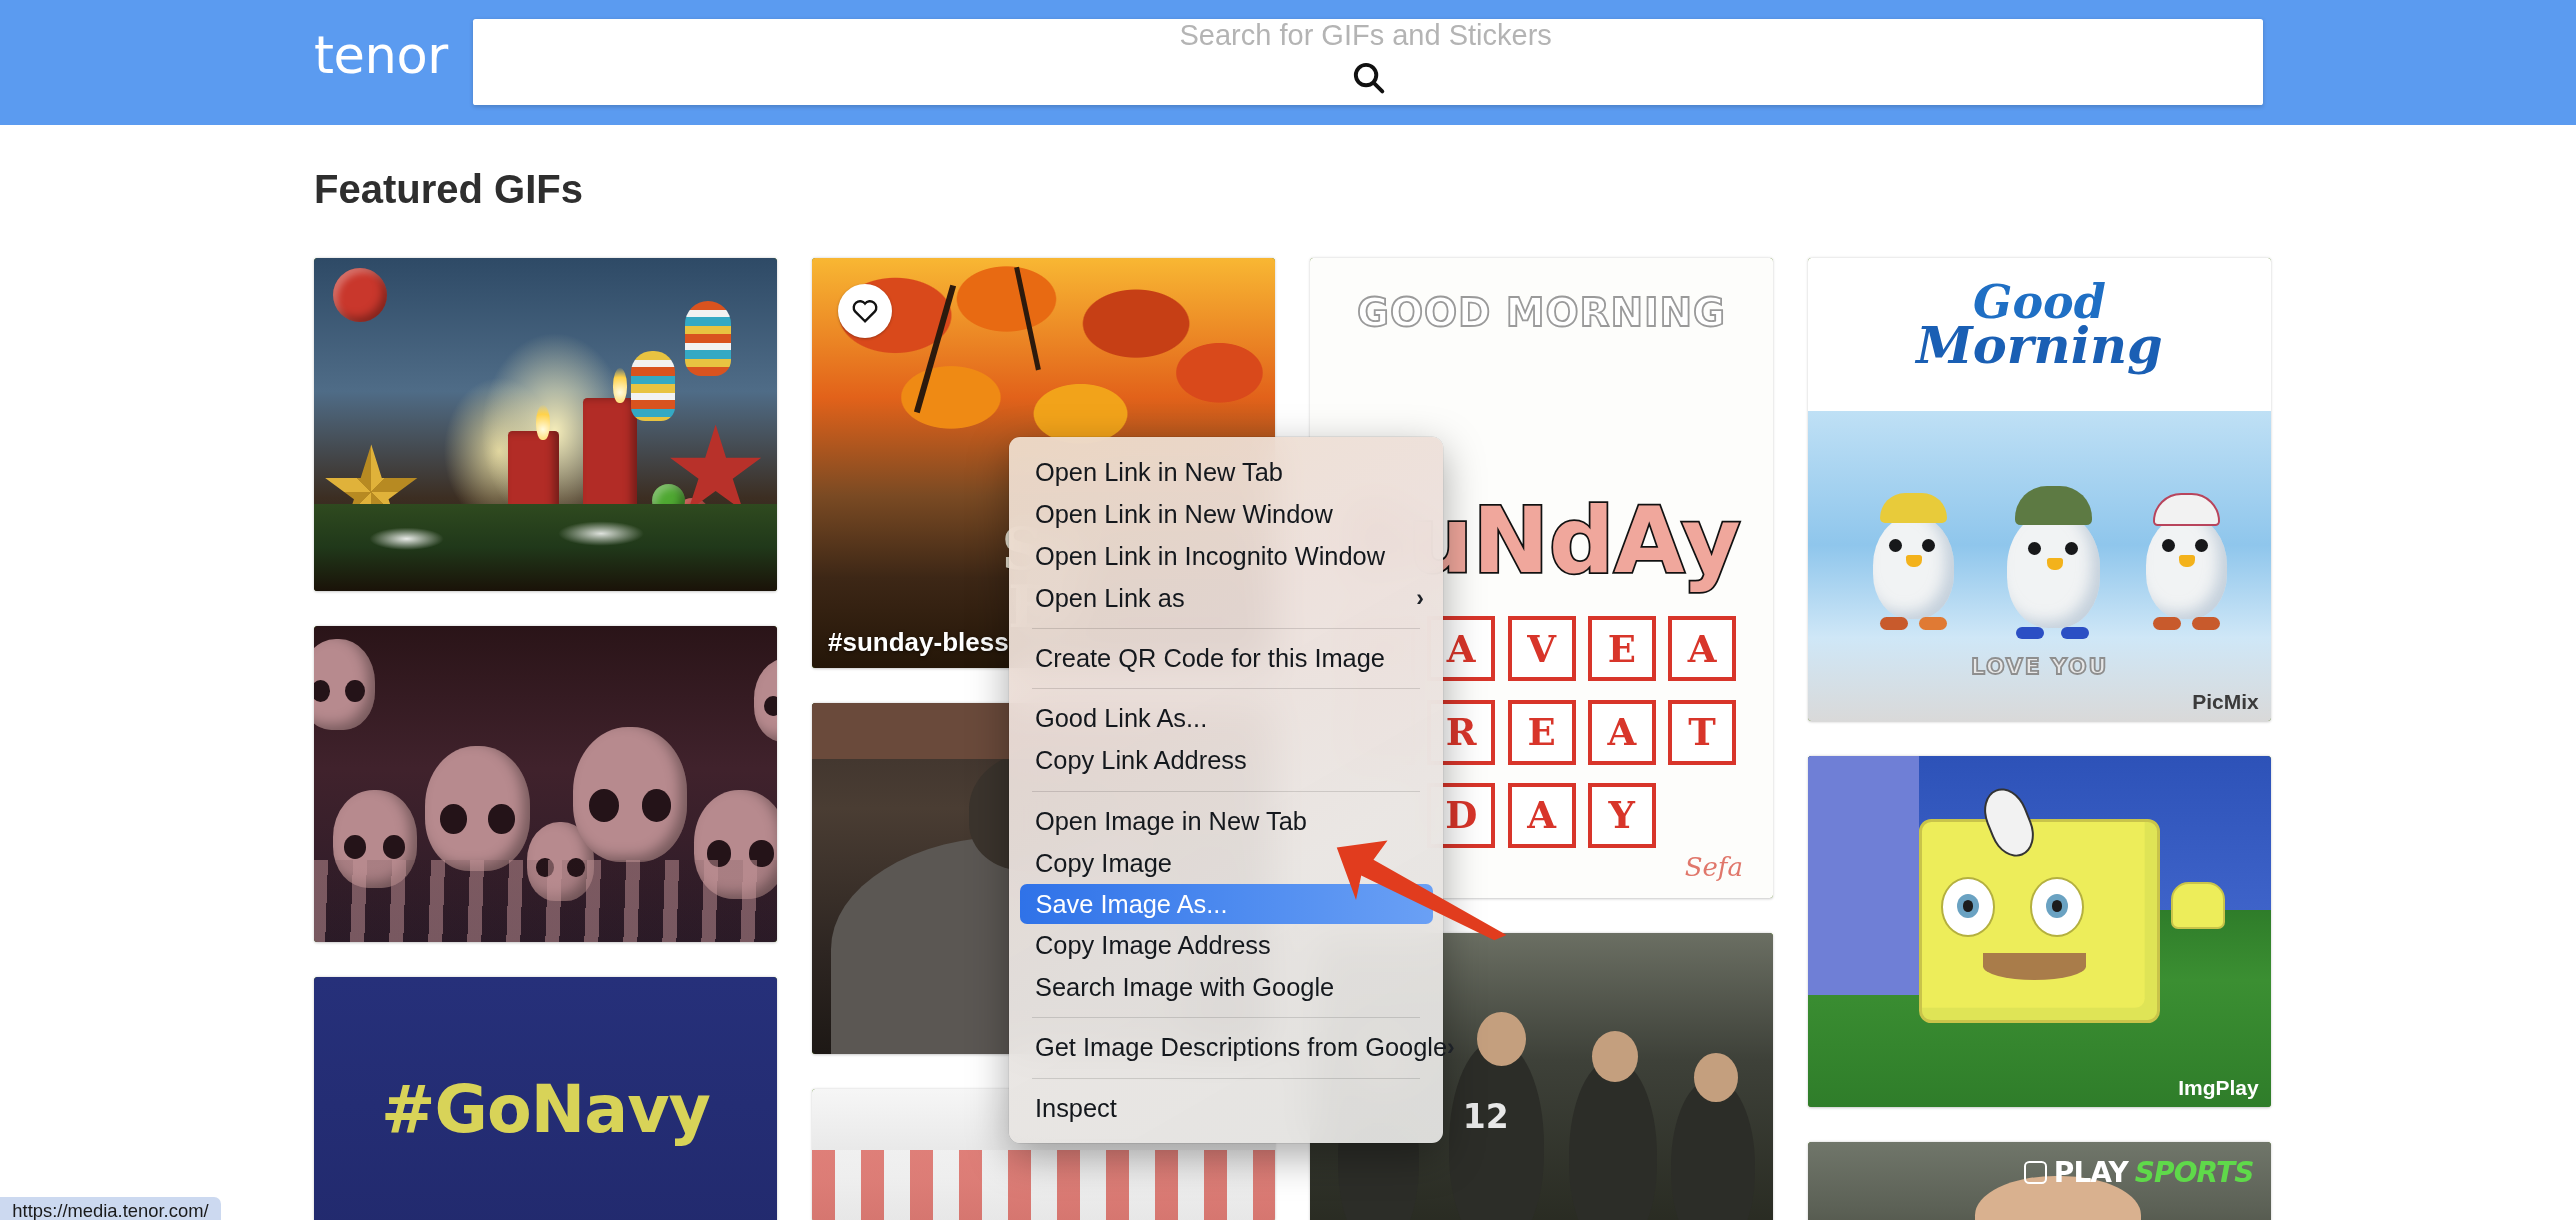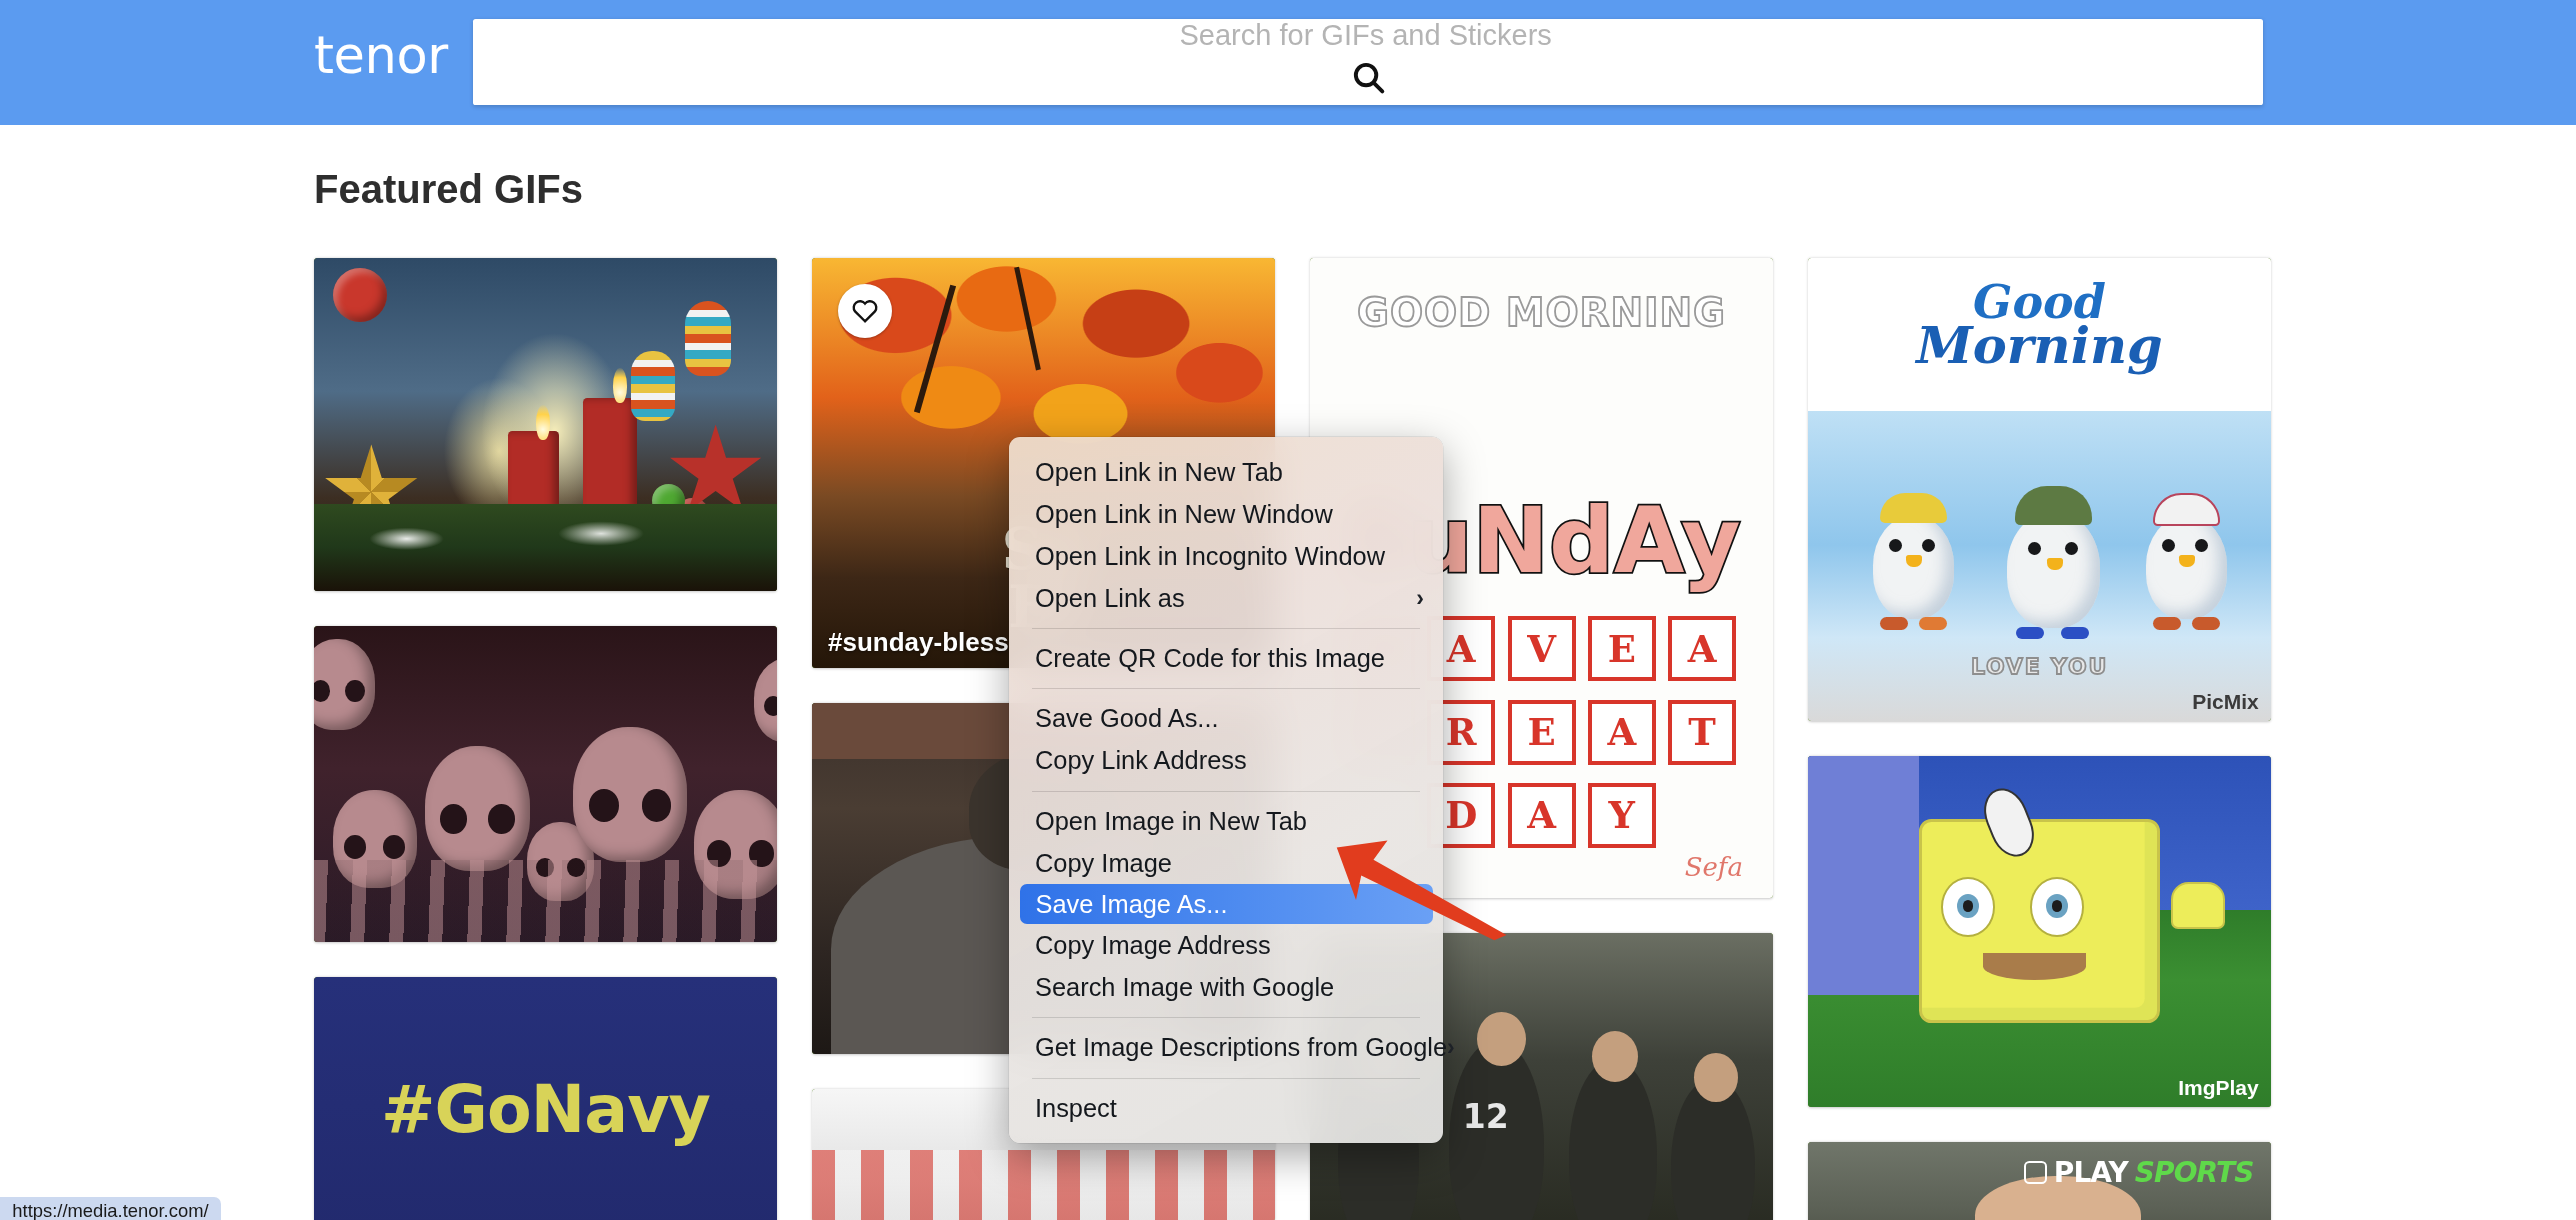--- a/index.html
+++ b/index.html
@@ -563,21 +563,21 @@
 
   <div class="ctxsep"></div>
 
   <div class="ctxitem">
     <span>Create QR Code for this Image</span>
   </div>
 
   <div class="ctxsep"></div>
 
   <div class="ctxitem">
-    <span>Save Good As...</span>
+    <span>Good Link As...</span>
   </div>
   <div class="ctxitem">
     <span>Copy Link Address</span>
   </div>
 
   <div class="ctxsep"></div>
 
   <div class="ctxitem">
     <span>Open Image in New Tab</span>
   </div>

